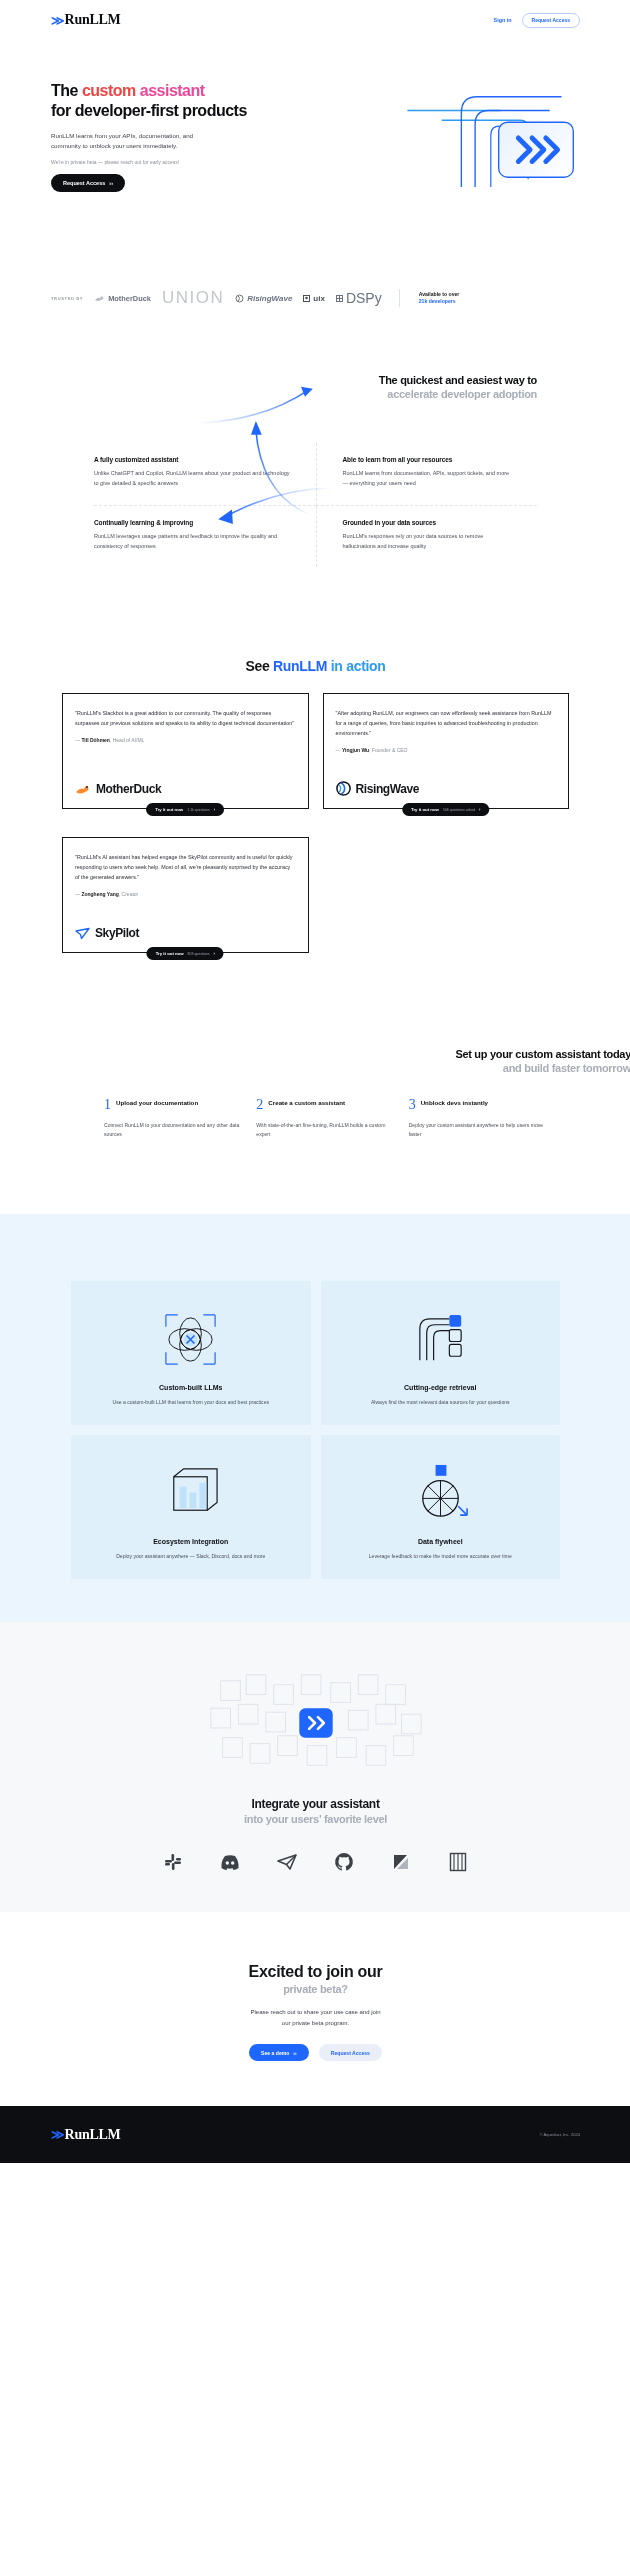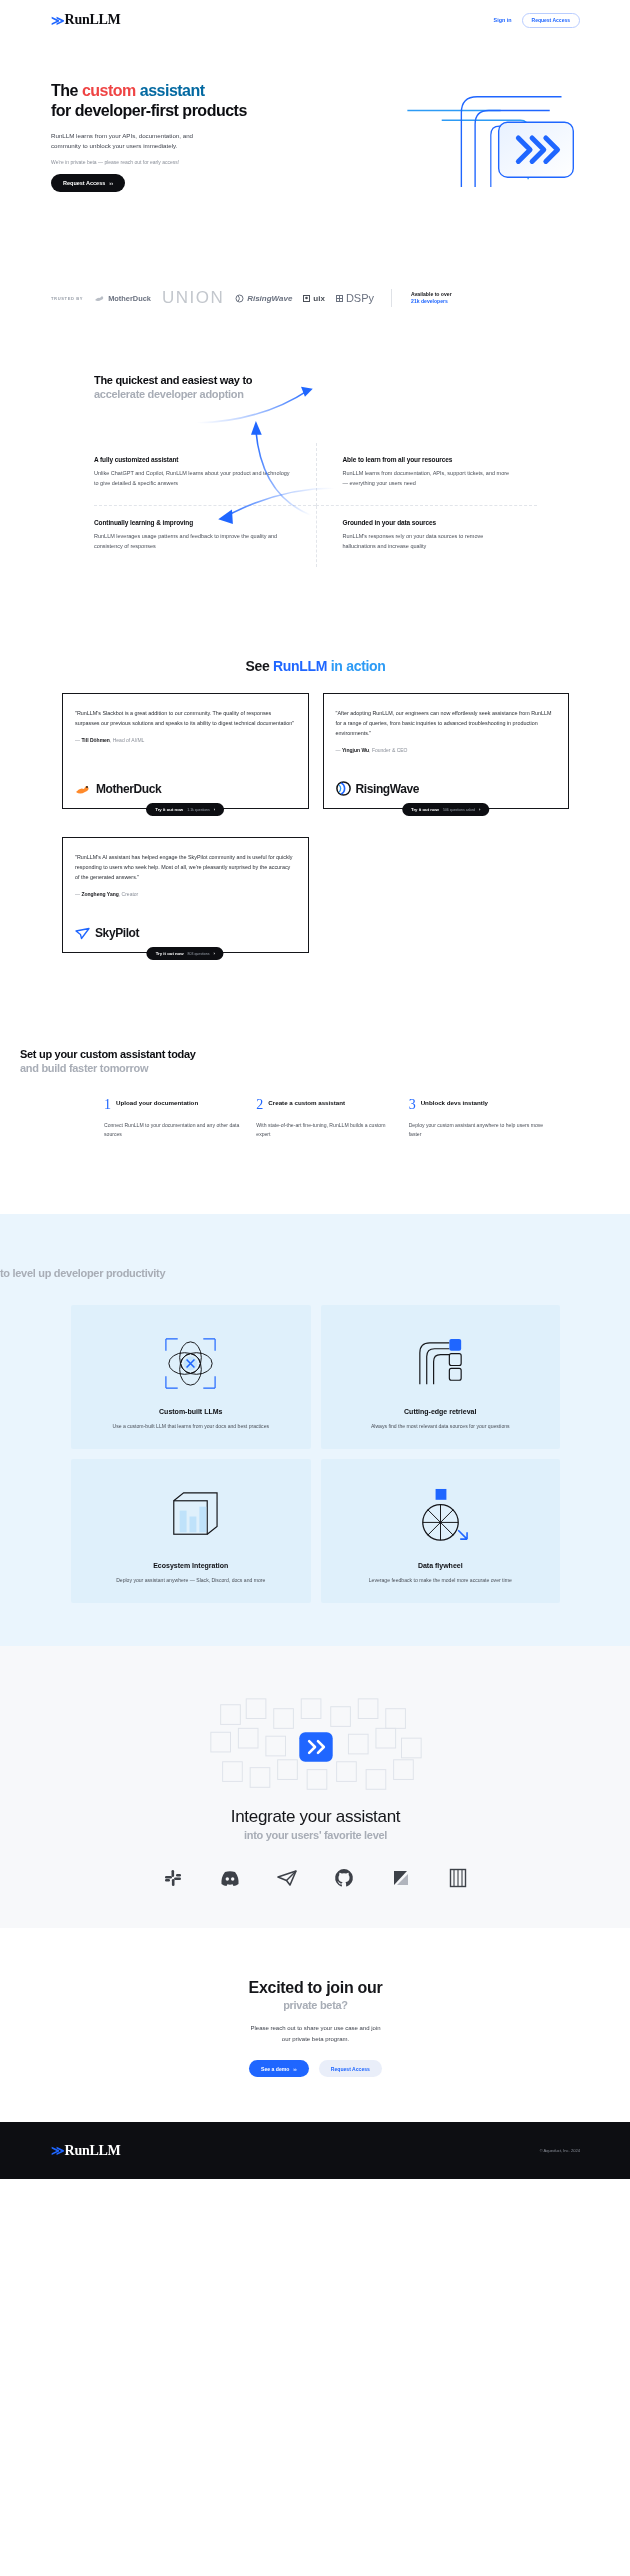--- a/index.html
+++ b/index.html
@@ -25,49 +25,49 @@
   .signin { font-size:5.4px; color:#1f66ff; font-weight:600; }
   .req-pill {
     font-size:5px; font-weight:700; color:#1f66ff; border:1px solid #b9cdff;
     border-radius:20px; padding:3.5px 9px; background:#fff;
   }
 
   
   .hero { position:relative; padding:47px 51px 0; height:168px; }
   h1.hero-title { font-size:16px; line-height:1.28; font-weight:800; letter-spacing:-0.5px; color:#0d0e12; }
   h1.hero-title .accent1 { color:#ef4444; }
-  h1.hero-title .accent2 { color:#0369a1; }
+  h1.hero-title .accent2 { color:#ec4899; }
   .hero-sub { margin-top:9px; font-size:6.2px; line-height:1.65; color:#3f434d; max-width:173px; }
   .hero-beta { margin-top:8px; font-size:5px; color:#8a8f99; }
   .hero-cta {
     margin-top:9px; display:inline-flex; align-items:center; gap:4px;
     background:#0d0e12; color:#fff; font-size:5.5px; font-weight:700;
     border-radius:20px; padding:6px 12px;
   }
   .hero-art { position:absolute; right:22px; top:47px; width:256px; height:108px; }
 
   
   .trust {
     margin:85px 51px 0; display:flex; align-items:center; gap:11px; height:22px;
   }
   .trust-label { font-size:4.1px; letter-spacing:0.6px; color:#9aa0aa; font-weight:600; }
   .trust-logo { display:flex; align-items:center; gap:3px; color:#9aa0aa; }
   .trust-logo .nm { font-size:7.4px; font-weight:700; }
   .md .nm { color:#6b7280; }
   .union .nm { font-size:17px; font-weight:400; letter-spacing:1.5px; color:#c3c7cd; }
   .rw .nm { font-size:8px; font-style:italic; font-weight:700; color:#6b7280; }
   .quix .nm { font-size:8px; font-weight:800; color:#4b5058; }
-  .dspy .nm { font-size:11px; font-weight:400; color:#6b7280; }
+  .dspy .nm { font-size:14px; font-weight:400; color:#6b7280; }
   .trust-div { width:1px; height:18px; background:#dfe2e7; margin-left:6px; }
   .avail { margin-left:8px; line-height:1.45; }
   .avail .l1 { font-size:5.1px; font-weight:700; color:#15161a; display:block;}
   .avail .l2 { font-size:5.1px; font-weight:700; color:#1f66ff; display:block;}
 
   
-  .sec-head { text-align:left;margin-top:12px; }
+  .sec-head { text-align:right;margin-top:12px; }
   .sec-head .t1 { font-size:11px; font-weight:800; letter-spacing:-0.3px; color:#0d0e12; display:block;}
   .sec-head .t2 { font-size:11px; font-weight:800; letter-spacing:-0.3px; color:#a8adb6; display:block; margin-top:2px;}
 
   
   .features { margin:65px 94px 0; position:relative; }
   .fgrid { display:grid; grid-template-columns:1fr 1fr; margin-top:43px; }
   .fcell { padding:12px 24px 16px 0; position:relative; }
   .fcell.right { padding-left:26px; }
   .fcell.top { border-bottom:1px dashed #e2e5ea; }
   .fcell.right { border-left:1px dashed #e2e5ea; }
@@ -110,21 +110,21 @@
   .how { margin-top:75px; background:#eaf5fd; padding:41px 0 43px; }
   .hgrid { display:grid; grid-template-columns:1fr 1fr; gap:10px; margin:26px 71px 0; }
   .hcard { background:#dff0fb; padding:20px 18px 18px; text-align:center; border-radius:2px; }
   .hicon { height:77px; display:flex; align-items:center; justify-content:center; }
   .hcard h4 { font-size:7px; font-weight:800; color:#0d0e12; margin-top:6px; }
   .hcard p { margin-top:7px; font-size:5.1px; line-height:1.75; color:#4a4f58; }
 
   
   .integ { background:#f7f8fa; padding:43px 0 39px; text-align:center; }
   .integ-art { height:118px; display:flex; align-items:center; justify-content:center; }
-  .integ h2 { font-size:17px; font-weight:400; letter-spacing:-0.3px; }
+  .integ h2 { font-size:12px; font-weight:700; letter-spacing:-0.3px; margin-top:14px;}
   .integ .sub { font-size:11px; font-weight:800; color:#a8adb6; letter-spacing:-0.3px; margin-top:2px;}
   .ilogos { display:flex; justify-content:center; align-items:center; gap:35px; margin-top:26px; }
   .ilogos .il { width:22px; height:22px; display:flex; align-items:center; justify-content:center;}
 
   
   .beta { text-align:center; padding:51px 0 45px; background:#fff; }
   .beta h2 { font-size:16px; font-weight:800; letter-spacing:-0.3px; }
   .beta .h2b { font-size:11px; font-weight:800; color:#a8adb6; letter-spacing:-0.3px; margin-top:2px;}
   .beta p { margin-top:12px; font-size:6px; line-height:1.8; color:#3f434d; }
   .beta-btns { display:flex; justify-content:center; gap:10px; margin-top:16px; }
@@ -379,21 +379,20 @@
           <span class="num">3</span>
           <h4>Unblock devs instantly</h4>
         </div>
         <p>Deploy your custom assistant anywhere to help users move faster</p>
       </div>
     </div>
   </div>
 
   <div class="how">
     <div class="sec-head">
-      <span class="t2">to level up developer productivity</span>
     </div>
     <div class="hgrid">
 
       <div class="hcard">
         <div class="hicon">
           <svg width="61" height="61" viewBox="0 0 62 62">
             <path d="M6 6 H18 M6 6 V18 M56 6 H44 M56 6 V18 M6 56 H18 M6 56 V44 M56 56 H44 M56 56 V44" stroke="#1f66ff" stroke-width="1.2" fill="none"></path>
             <ellipse cx="25" cy="31" rx="16" ry="11" fill="none" stroke="#15161a" stroke-width="1"></ellipse>
             <ellipse cx="37" cy="31" rx="16" ry="11" fill="none" stroke="#15161a" stroke-width="1"></ellipse>
             <ellipse cx="31" cy="25" rx="11" ry="16" fill="none" stroke="#15161a" stroke-width="1"></ellipse>

